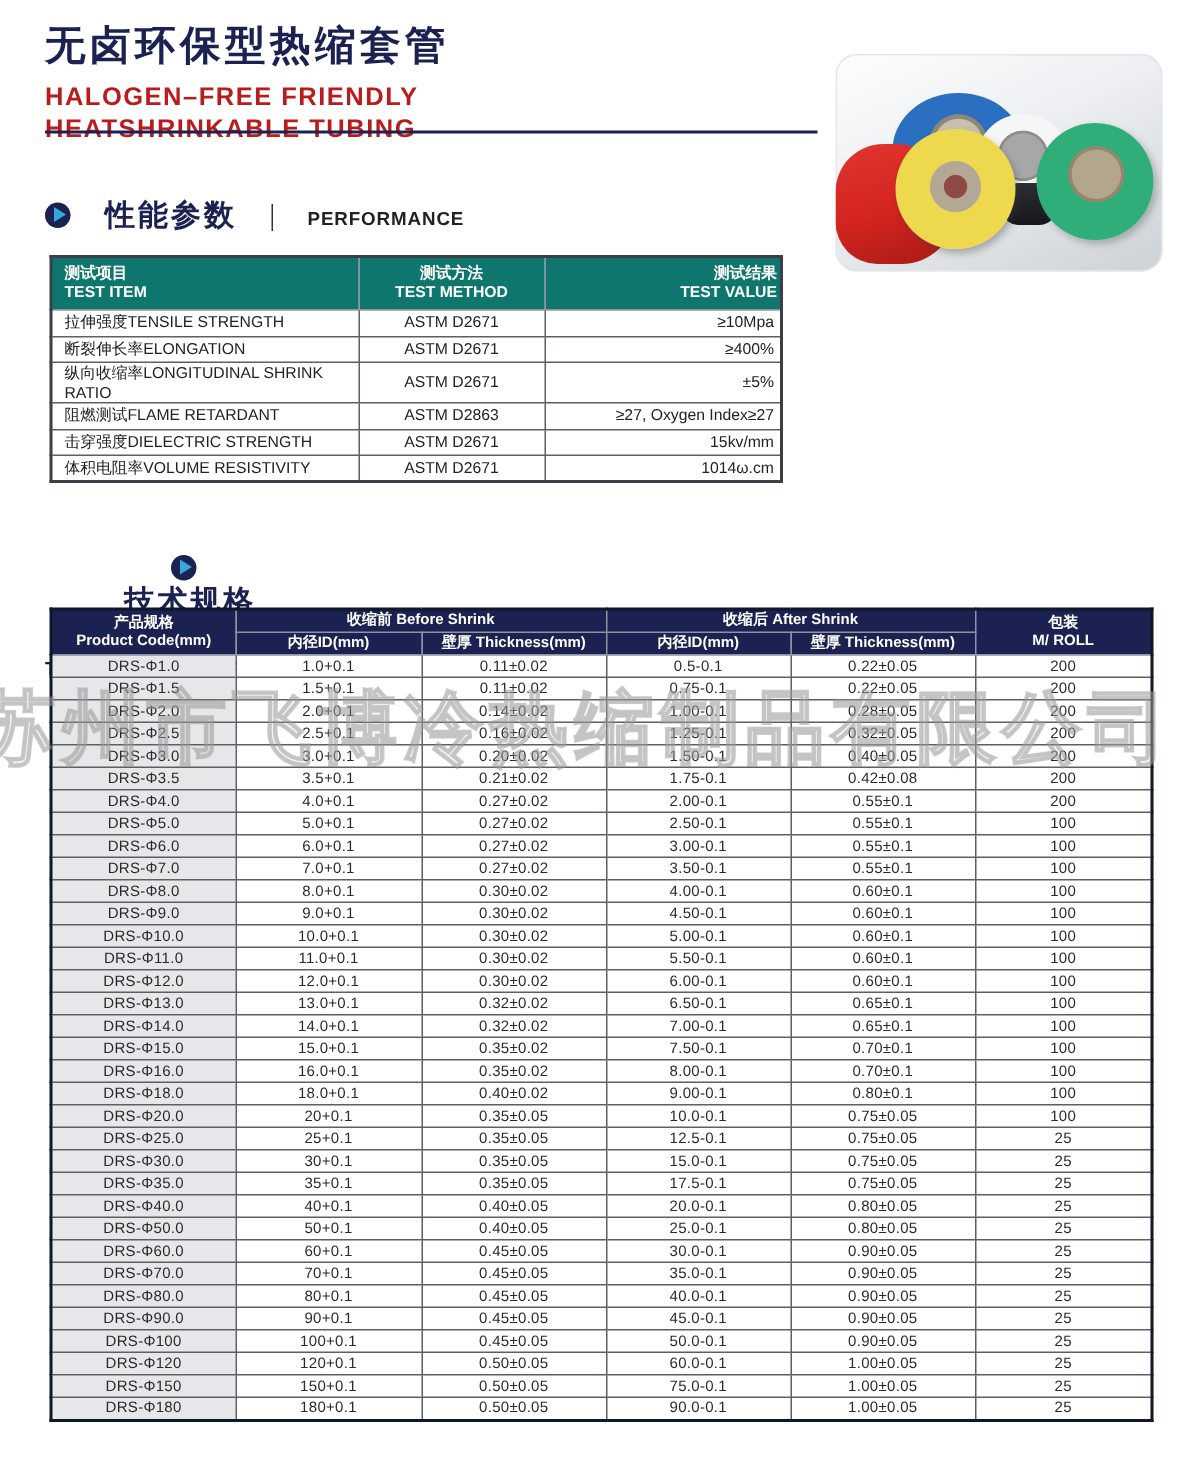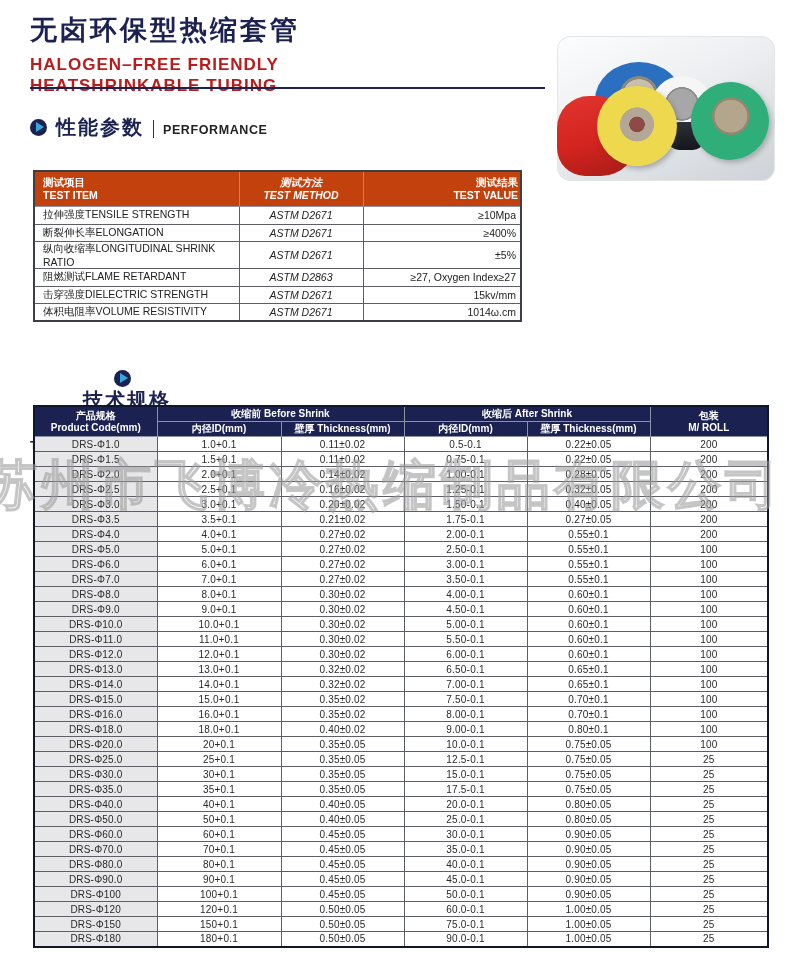--- a/index.html
+++ b/index.html
@@ -17,26 +17,26 @@
   .sec-icon { width:17px; height:17px; border-radius:50%; background:#1b2150; position:relative; margin-right:9px; flex:0 0 auto; }
   .sec-icon::after { content:""; position:absolute; left:6px; top:3px; width:0; height:0;
     border-top:5.5px solid transparent; border-bottom:5.5px solid transparent; border-left:8px solid #35a7dc; }
   .sec-cn { font-size:20px; font-weight:bold; color:#1b2150; letter-spacing:2px; }
   .sec-bar { width:1px; height:18px; background:#333; margin:2px 9px 0 9px; }
   .sec-en { font-size:12.5px; color:#222; letter-spacing:0.6px; margin-top:5px; font-weight:bold; }
 
   
   table { border-collapse:collapse; }
   .perf-table { position:absolute; left:33px; top:170px; width:487px; table-layout:fixed; }
-  .perf-table th { background:#c2410c; color:#fff; font-size:10.5px; font-weight:bold;
+  .perf-table th { background:#0f766e; color:#fff; font-size:10.5px; font-weight:bold;
     border:1px solid #8d93a5; padding:4px 2px; line-height:13px; }
   .perf-table th span { display:block; }
   .perf-table td { border:1px solid #5c5f66; font-size:10.5px; color:#222; height:17.5px; padding:0 4px; background:#fff; }
   .perf-table .c-item { width:205px; text-align:left; padding-left:8px; }
-  .perf-table .c-method { width:124px; text-align:center;font-style:italic; }
+  .perf-table .c-method { width:124px; text-align:center; }
   .perf-table .c-value { width:158px; text-align:right; padding-left:10px; }
   .perf-table { border:2px solid #3c3f47; }
 
   
   .spec-table { position:absolute; left:33px; top:405px; width:734px; table-layout:fixed; border:2px solid #0f172a; }
   .spec-table th { background:#1b2150; color:#fff; font-size:10px; font-weight:bold;
     border:1px solid #8d93a5; padding:1px 2px; line-height:12px; }
   .spec-table th span { display:block; }
   .spec-table td { border:1px solid #5c5f66; font-size:10px; color:#2a2a2a; height:15px;
     text-align:center; padding:0 2px; background:#fff; letter-spacing:0.2px; }
@@ -84,21 +84,21 @@
 
   <div class="photo">
     <div class="roll roll-blue"></div>
     <div class="roll roll-red"></div>
     <div class="roll roll-white"></div>
     <div class="roll roll-black"></div>
     <div class="roll roll-yellow"></div>
     <div class="roll roll-green"></div>
   </div>
 
-  <div class="section-head" style="left:30px; top:114px;">
+  <div class="section-head" style="left:30px; top:130px;gap:14px;">
     <span class="sec-icon"></span>
     <span class="sec-cn">性能参数</span>
     <span class="sec-bar"></span>
     <span class="sec-en">PERFORMANCE</span>
   </div>
 
   <table class="perf-table">
     <thead>
       <tr>
         <th class="c-item">
@@ -238,21 +238,21 @@
           <td>1.50-0.1</td>
           <td>0.40±0.05</td>
           <td>200</td>
         </tr>
 
         <tr>
           <td class="code">DRS-Φ3.5</td>
           <td>3.5+0.1</td>
           <td>0.21±0.02</td>
           <td>1.75-0.1</td>
-          <td>0.27±0.05</td>
+          <td>0.42±0.08</td>
           <td>200</td>
         </tr>
 
         <tr>
           <td class="code">DRS-Φ4.0</td>
           <td>4.0+0.1</td>
           <td>0.27±0.02</td>
           <td>2.00-0.1</td>
           <td>0.55±0.1</td>
           <td>200</td>

